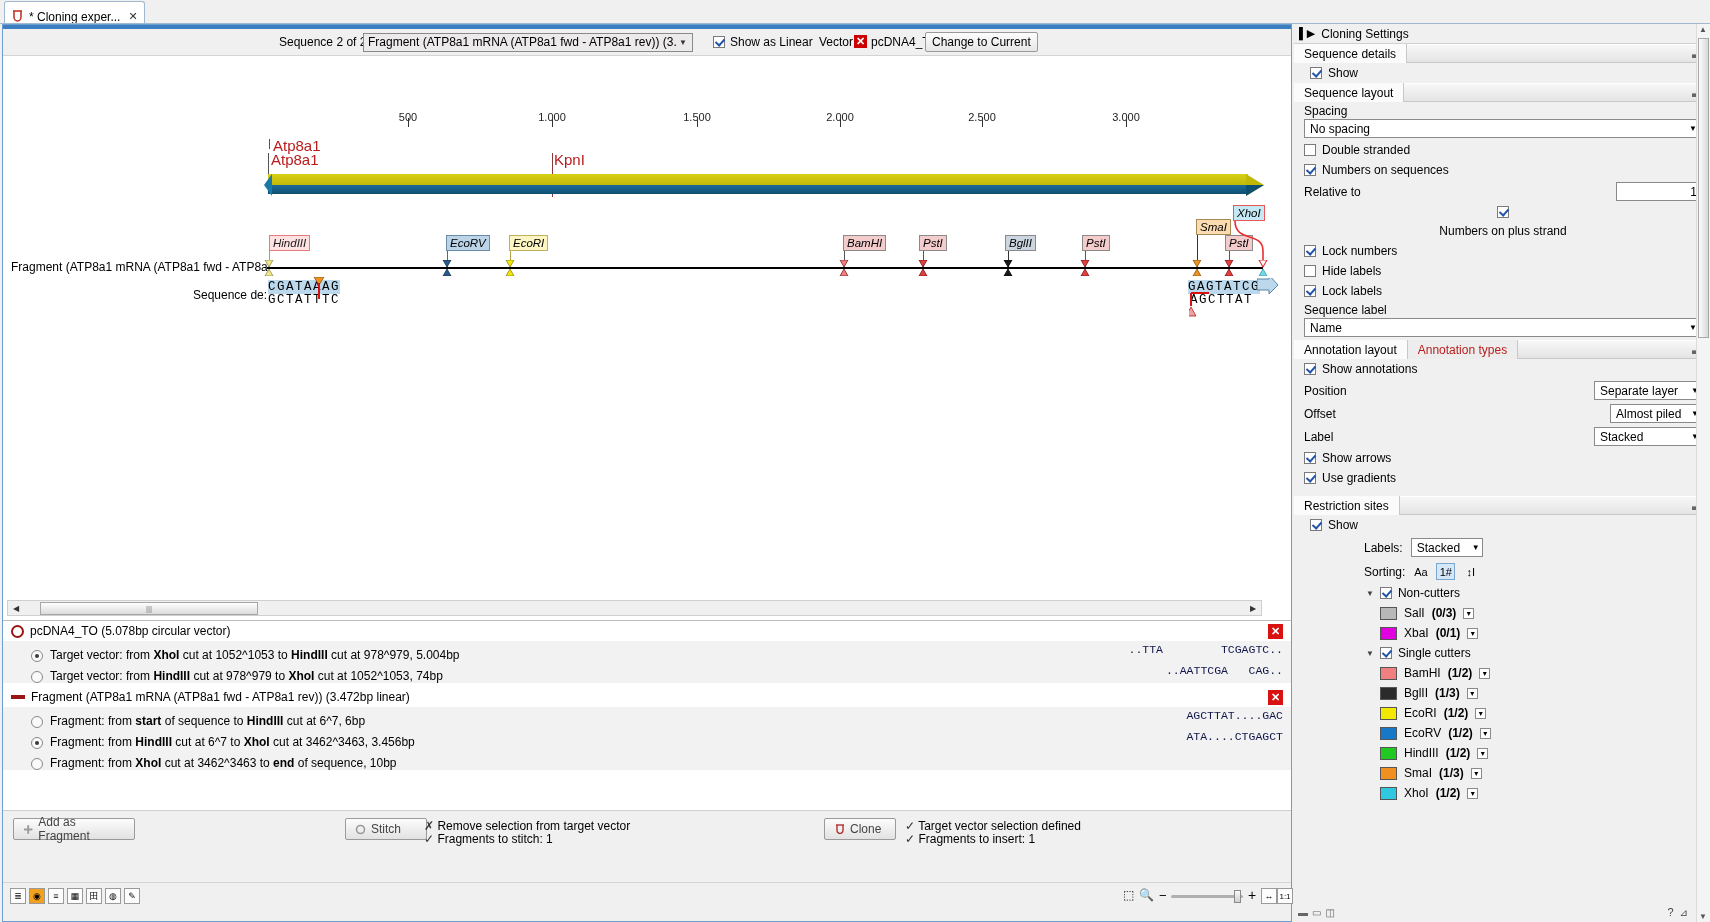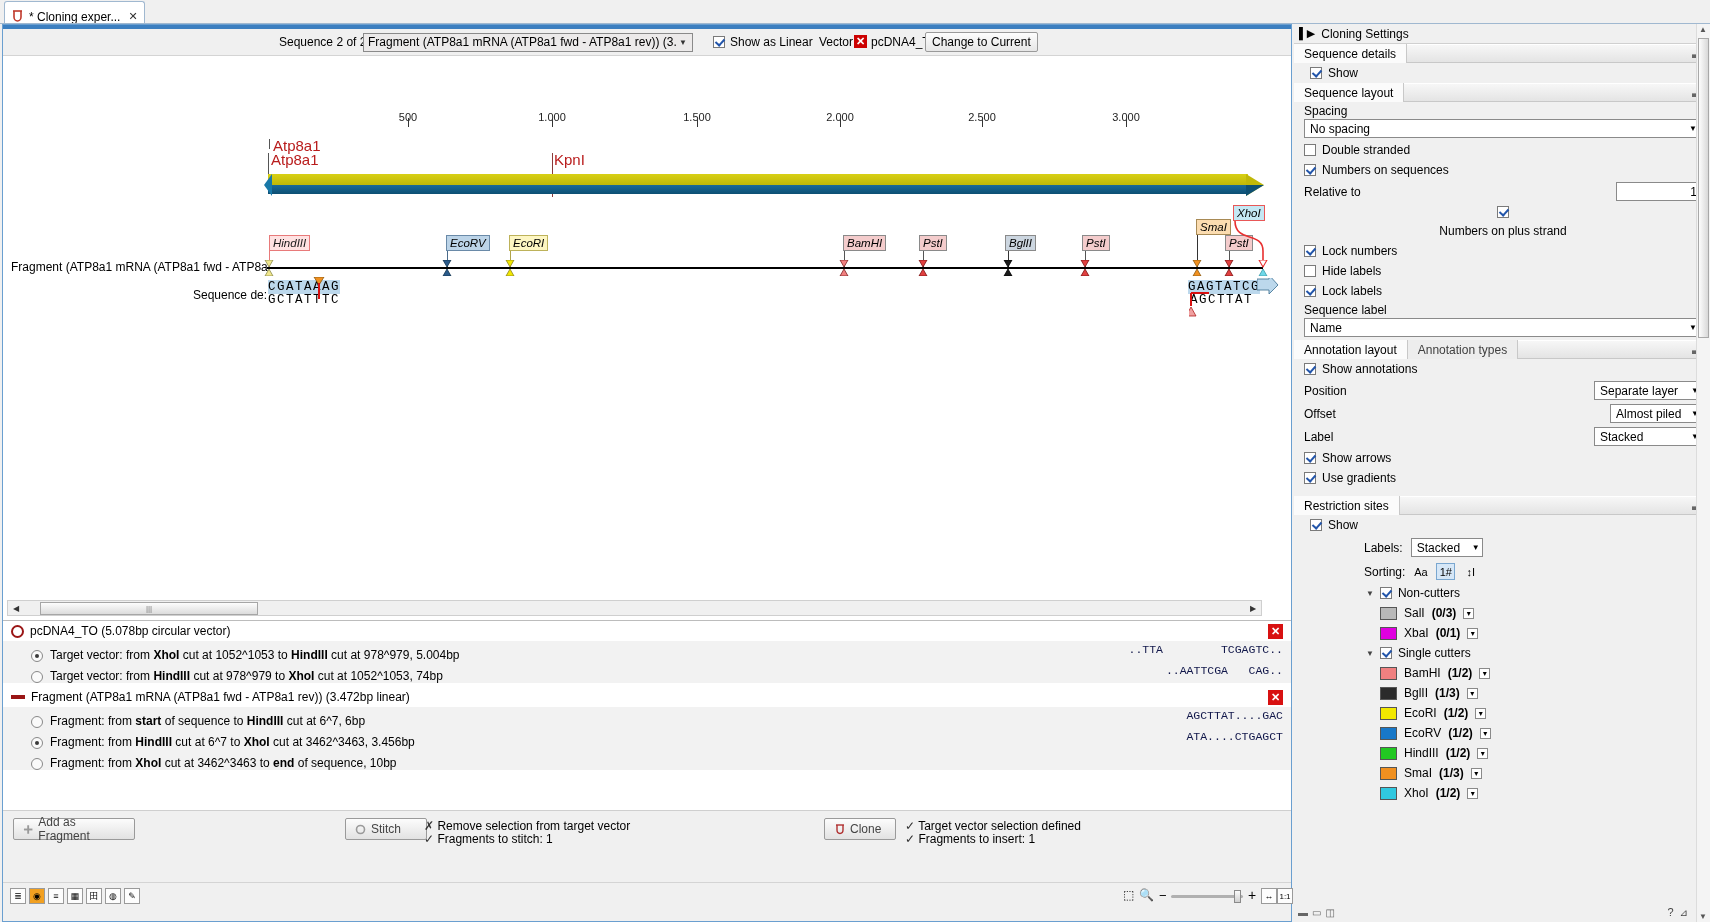--- a/index.html
+++ b/index.html
@@ -232,21 +232,21 @@
   }
   .sb-section {
     height: 19px; display: flex; align-items: center; position: relative;
     background: linear-gradient(#f7f7f7,#e4e4e4); border-top: 1px solid #fff;
     border-bottom: 1px solid #c8c8c8;
   }
   .sb-section .title {
     height: 19px; display: flex; align-items: center; padding: 0 10px;
     background: #fbfbfb; border-right: 1px solid #c8c8c8; font-size: 12px;
   }
-  .sb-section .title.dim { color: #404040; background: #ededed; text-align: center; }
+  .sb-section .title.dim { color: #b91c1c; background: #ededed; text-align: center; }
   .sb-section .minus {
     position: absolute; right: 6px; font-size: 12px; color: #666; line-height: 1;
   }
   .sb-row {
     display: flex; align-items: center; padding: 3px 8px 3px 10px;
     font-size: 12px; gap: 6px;
   }
   .sb-label { font-size: 12px; }
   .sb-combo {
     border: 1px solid #8a8a8a; background: #fff; height: 19px;

